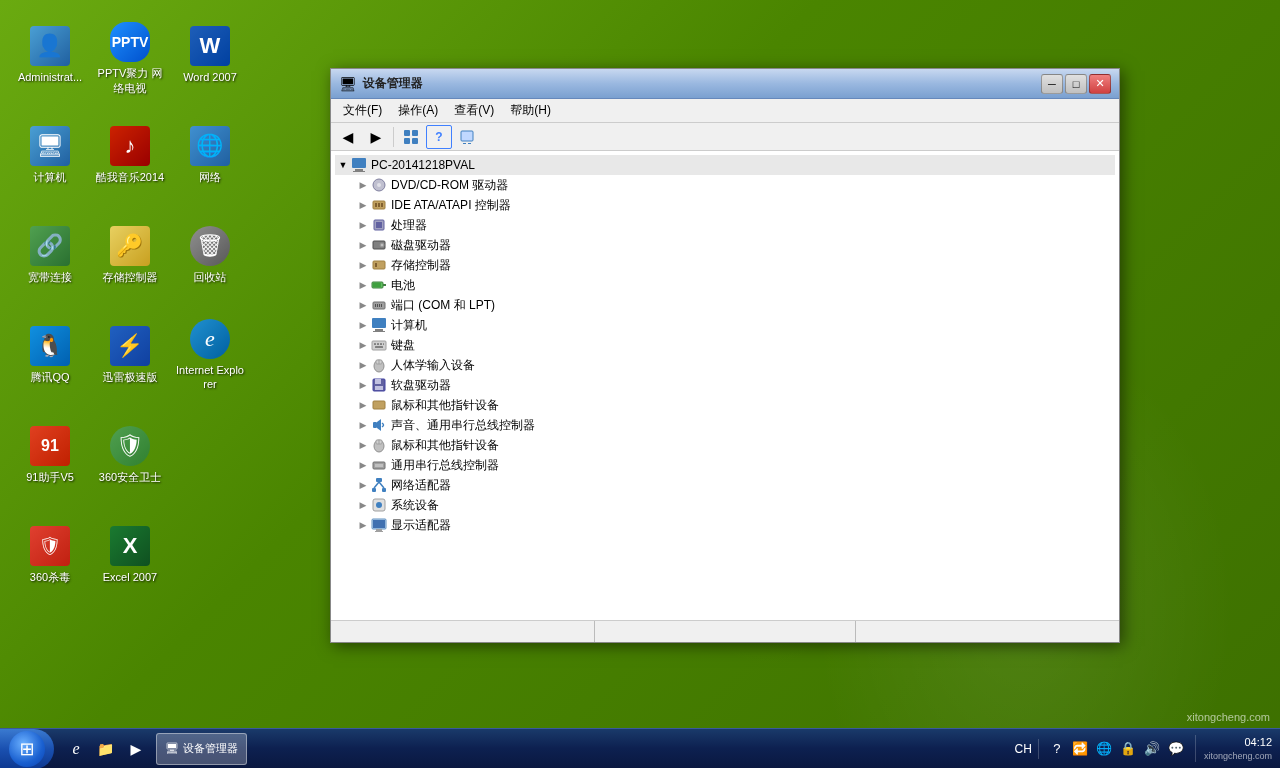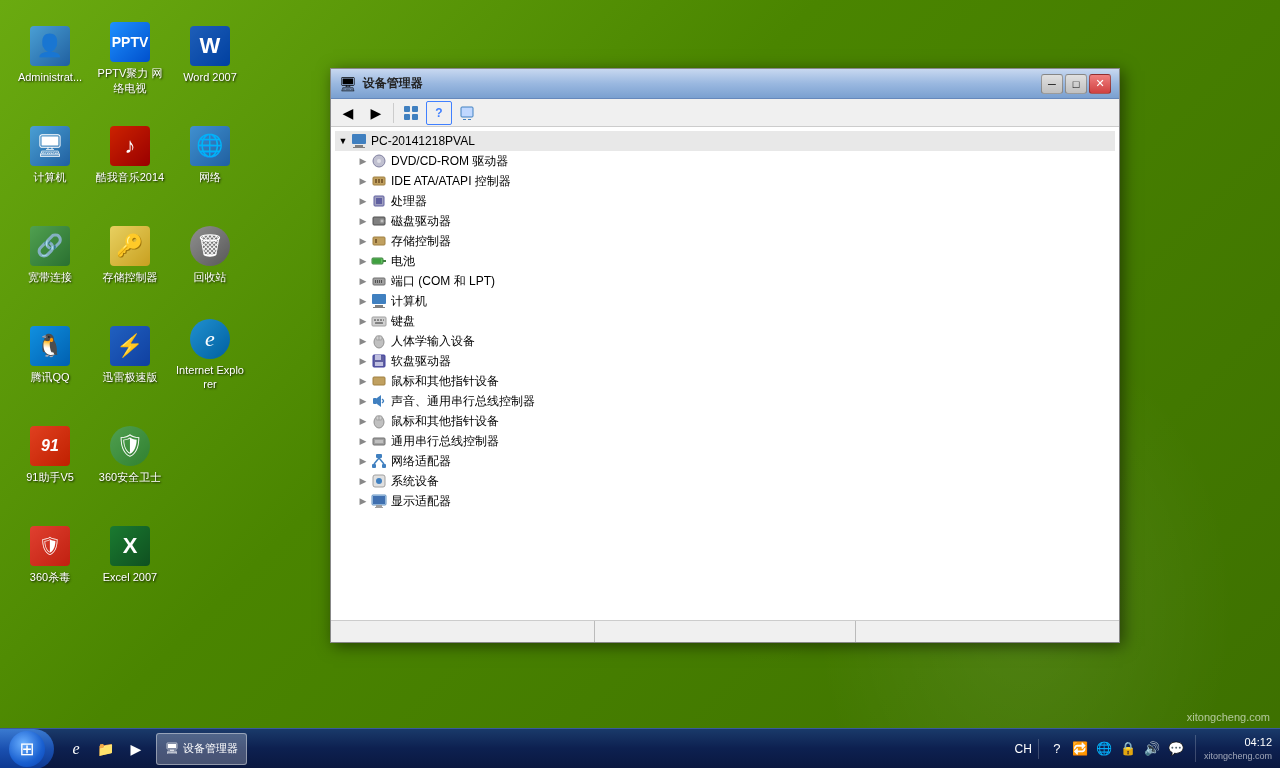--- a/index.html
+++ b/index.html
@@ -85,21 +85,21 @@
       color: white;
       font-size: 11px;
       text-align: center;
       text-shadow: 1px 1px 2px rgba(0,0,0,0.8);
       line-height: 1.3;
       word-break: break-all;
     }
 
     
     .icon-computer { background: linear-gradient(135deg, #4a9fd4, #2060a0); border-radius: 4px; }
-    .icon-pptv { background: linear-gradient(135deg, #1e90ff, #0050cc); border-radius: 4px; margin-top: 7px; }
+    .icon-pptv { background: linear-gradient(135deg, #1e90ff, #0050cc); border-radius: 16px; margin-top: 7px; }
     .icon-word { background: linear-gradient(135deg, #1e5eb8, #0040a0); border-radius: 4px; }
     .icon-music { background: linear-gradient(135deg, #cc2200, #990000); border-radius: 4px; }
     .icon-iqiyi { background: linear-gradient(135deg, #00aa44, #007730); border-radius: 4px; }
     .icon-activate { background: linear-gradient(135deg, #e8d060, #c8a020); border-radius: 4px; }
     .icon-network { background: linear-gradient(135deg, #4090d0, #2060a0); border-radius: 4px; }
     .icon-broadband { background: linear-gradient(135deg, #50a050, #2a7030); border-radius: 4px; }
     .icon-qq { background: linear-gradient(135deg, #1090e0, #0060b0); border-radius: 4px; }
     .icon-thunder { background: linear-gradient(135deg, #2060c0, #1040a0); border-radius: 4px; }
 
     
@@ -491,21 +491,21 @@
     </div>
 
     <div class="desktop-icon">
       <div class="icon-img" style="background:linear-gradient(135deg,#2090d0,#0060a0);border-radius:50%;">
         <span style="color:white;font-size:22px;font-style:italic;font-family:serif;">e</span>
       </div>
       <div class="icon-label">Internet Explorer</div>
     </div>
 
     <div class="desktop-icon">
-      <div class="icon-img" style="background:linear-gradient(135deg,#e04020,#c02000);border-radius:4px;font-style:italic;">
+      <div class="icon-img" style="background:linear-gradient(135deg,#e04020,#c02000);border-radius:4px;">
         <span style="color:white;font-size:16px;font-weight:bold;">91</span>
       </div>
       <div class="icon-label">91助手V5</div>
     </div>
     <div class="desktop-icon">
       <div class="icon-img" style="background:linear-gradient(135deg,#50a050,#308030);border-radius:50%;">
         <span style="color:white;font-size:22px;">🛡</span>
       </div>
       <div class="icon-label">360安全卫士</div>
     </div>
@@ -530,20 +530,26 @@
     <div class="window-titlebar">
       <span class="window-title-icon">🖥</span>
       <span class="window-title-text">设备管理器</span>
       <div class="window-controls">
         <div class="win-btn win-btn-min">─</div>
         <div class="win-btn win-btn-max">□</div>
         <div class="win-btn win-btn-close">✕</div>
       </div>
     </div>
 
+    <div class="window-menubar">
+      <div class="menu-item">文件(F)</div>
+      <div class="menu-item">操作(A)</div>
+      <div class="menu-item">查看(V)</div>
+      <div class="menu-item">帮助(H)</div>
+    </div>
 
     <div class="window-toolbar">
       <div class="toolbar-btn" title="后退">◀</div>
       <div class="toolbar-btn" title="前进">▶</div>
       <div class="toolbar-separator"></div>
       <div class="toolbar-btn" title="概述">
         <svg width="16" height="16" viewBox="0 0 16 16" fill="none">
           <rect x="1" y="1" width="6" height="6" fill="#4080c0" rx="1"></rect>
           <rect x="9" y="1" width="6" height="6" fill="#4080c0" rx="1"></rect>
           <rect x="1" y="9" width="6" height="6" fill="#4080c0" rx="1"></rect>

